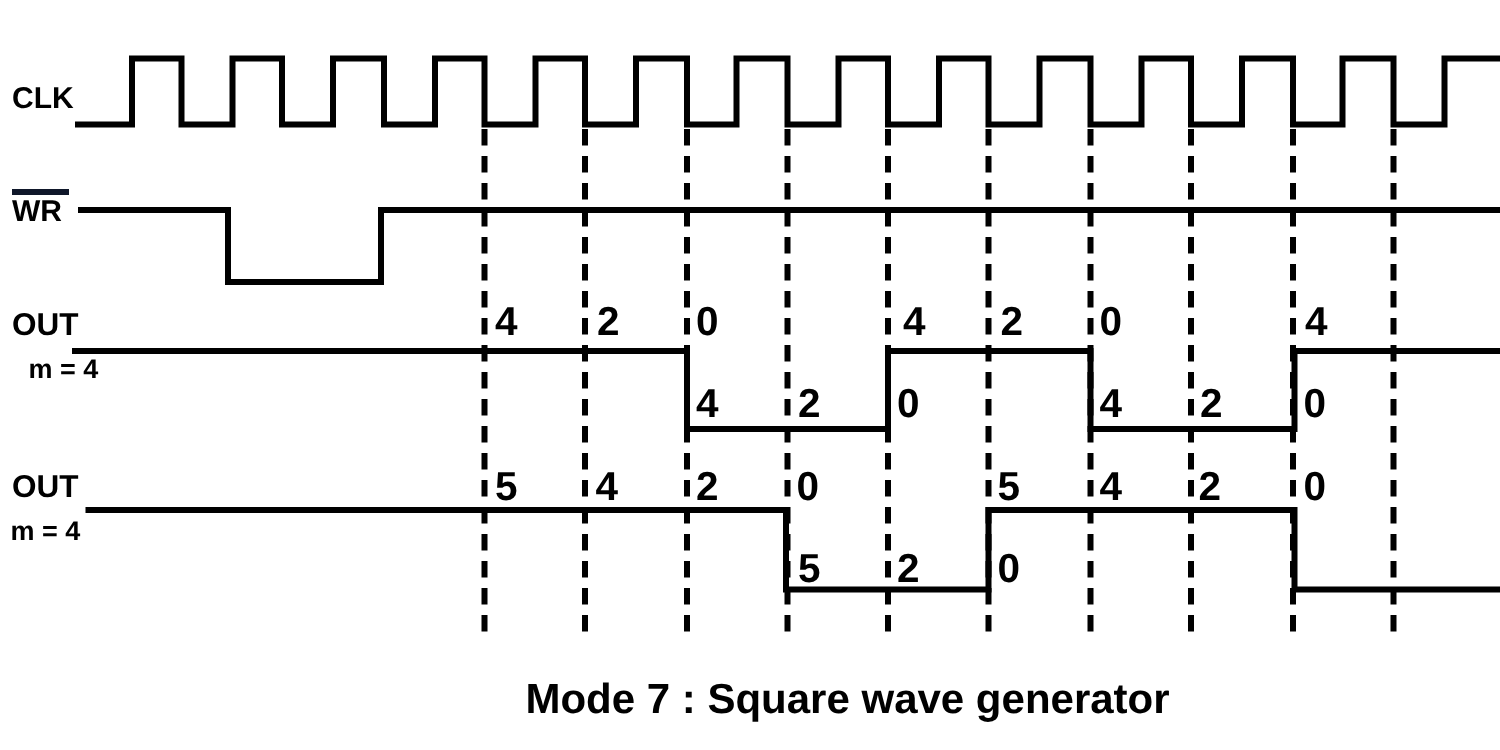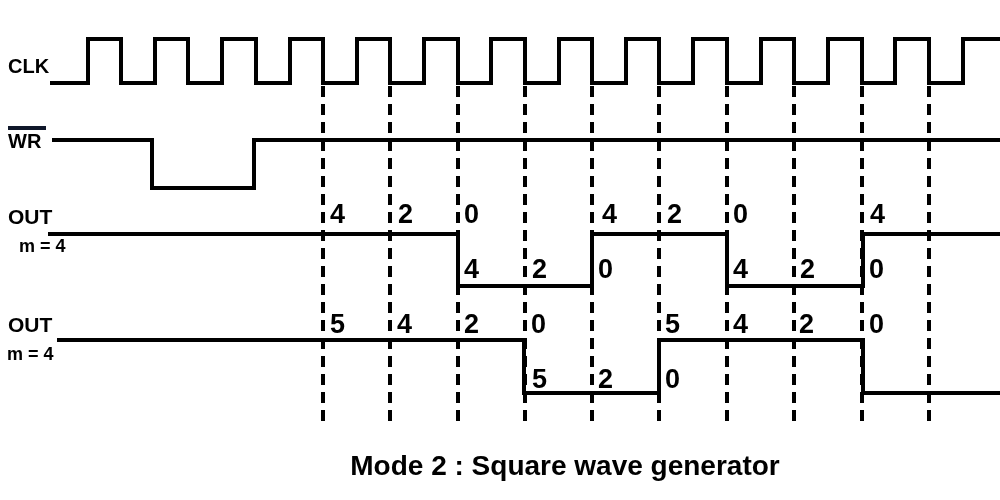--- a/index.html
+++ b/index.html
@@ -89,15 +89,15 @@
   <div class="lbl wr">
     <span class="overline">WR</span>
   </div>
 
   <div class="lbl out4">OUT</div>
   <div class="lbl out4-sub">m = 4</div>
 
   <div class="lbl out5">OUT</div>
   <div class="lbl out5-sub">m = 4</div>
 
-  <div class="lbl title">Mode 2 : Square wave generator</div>
+  <div class="lbl title">Mode 7 : Square wave generator</div>
 
 </div>
 
 </body></html>

